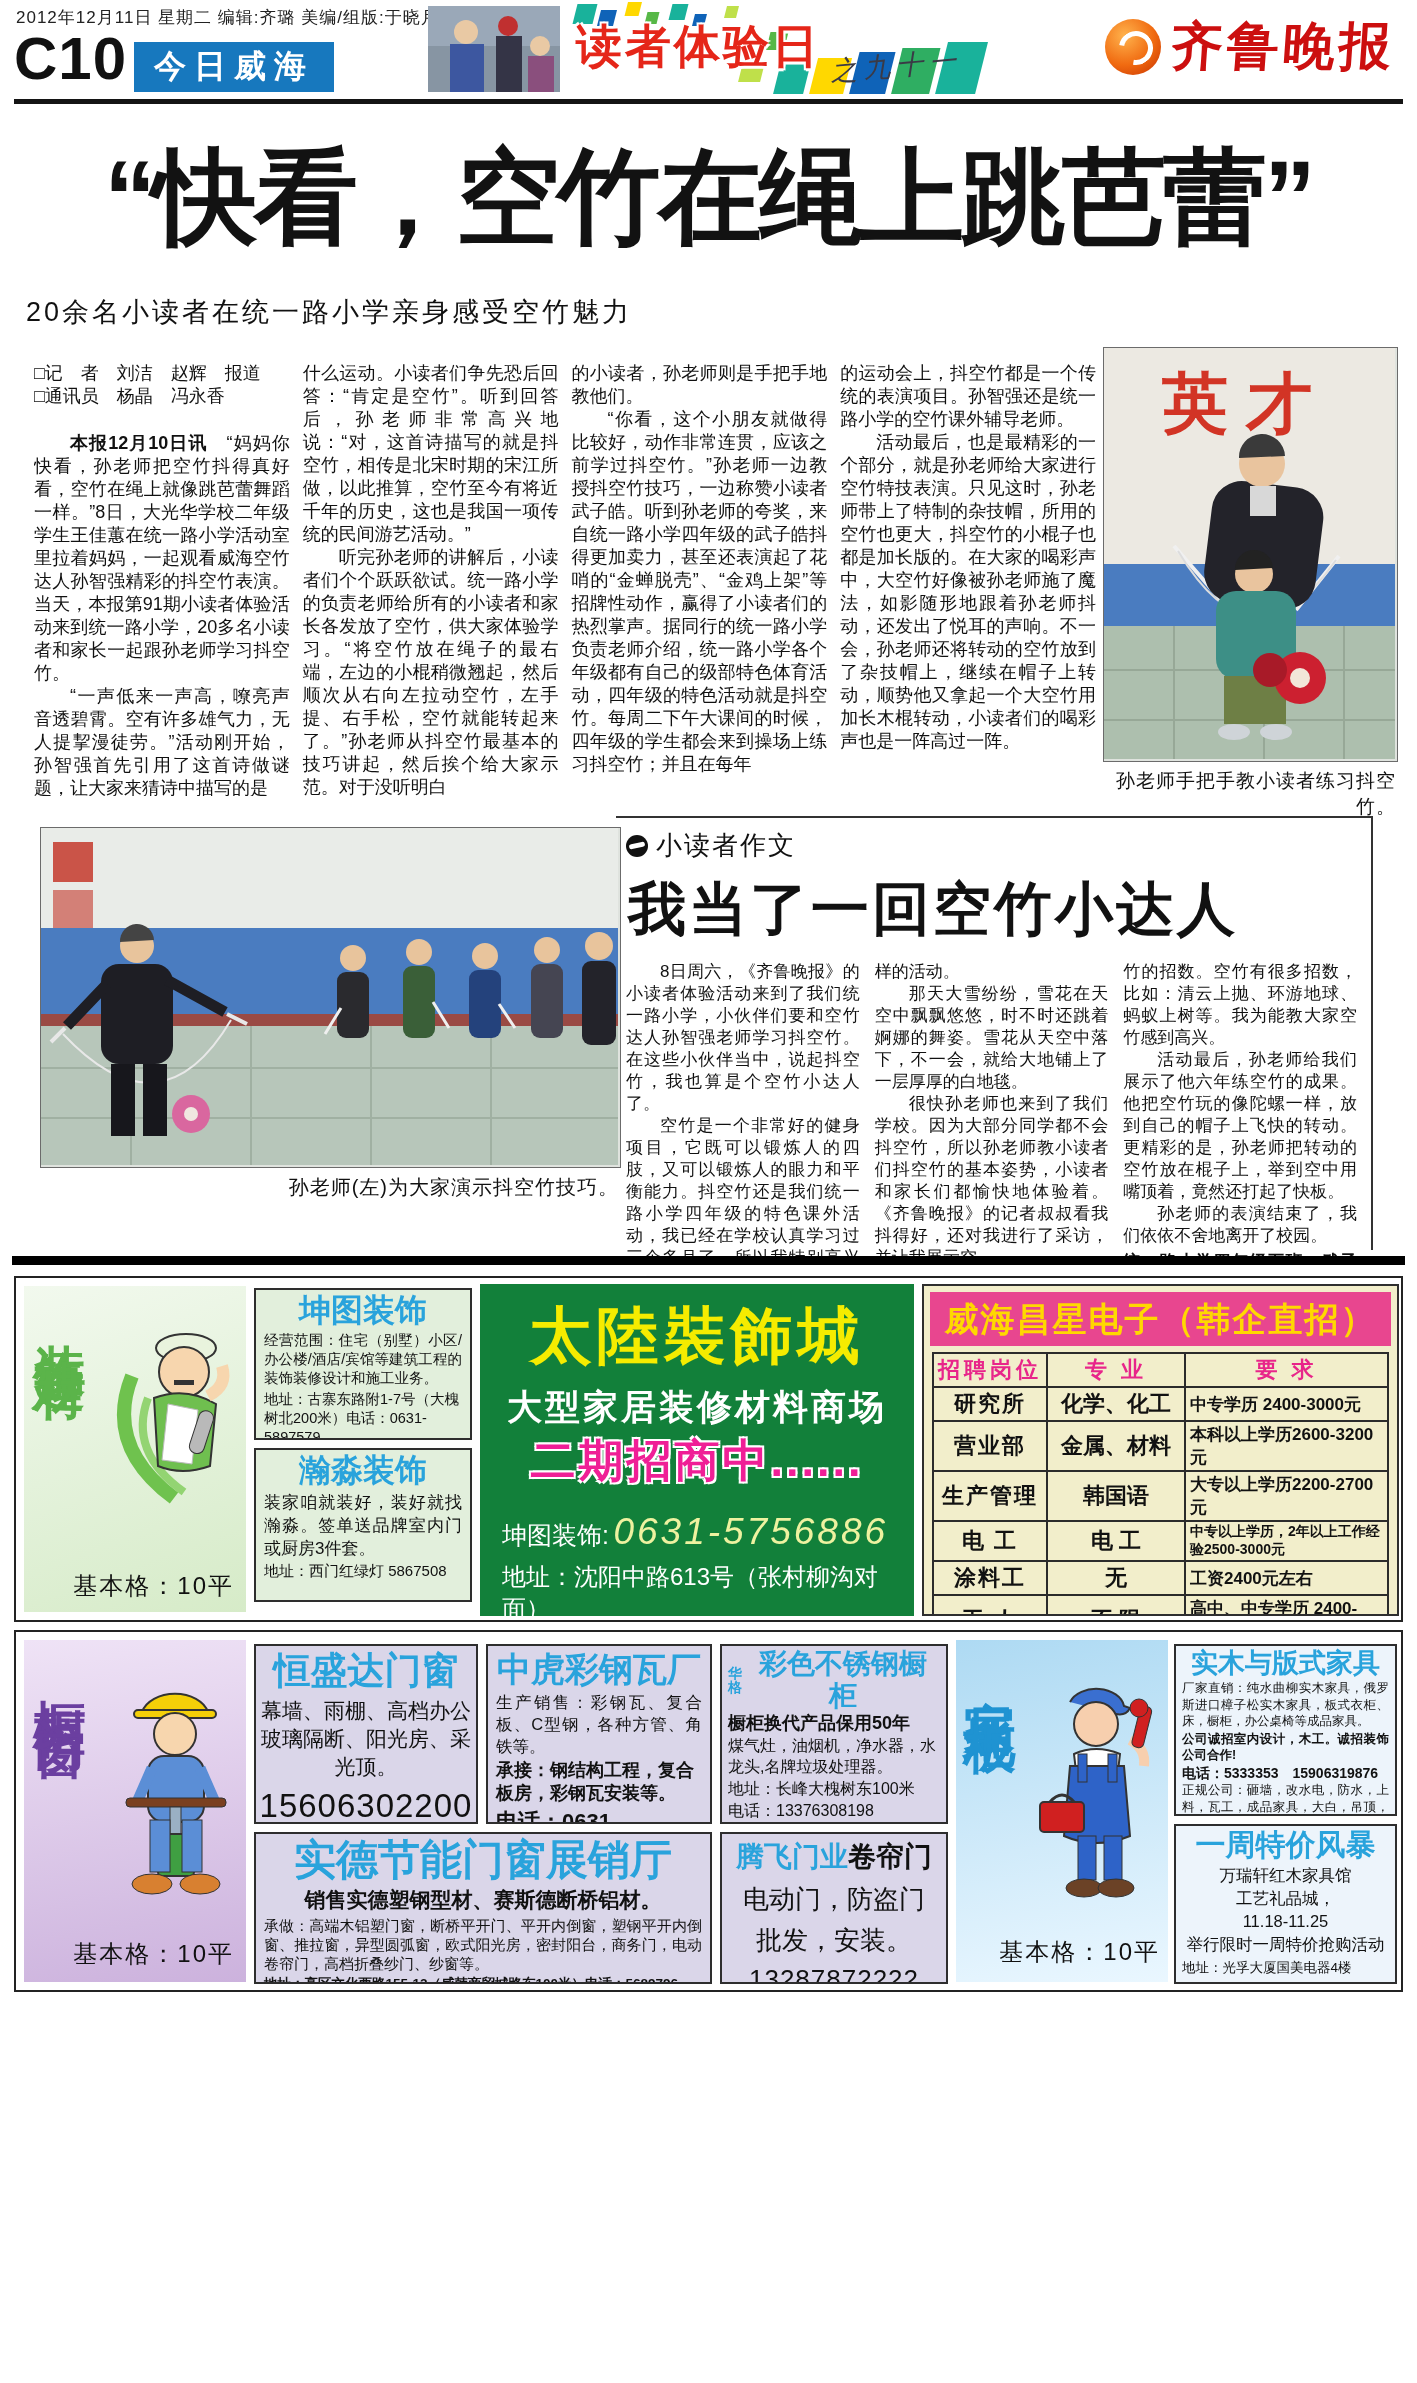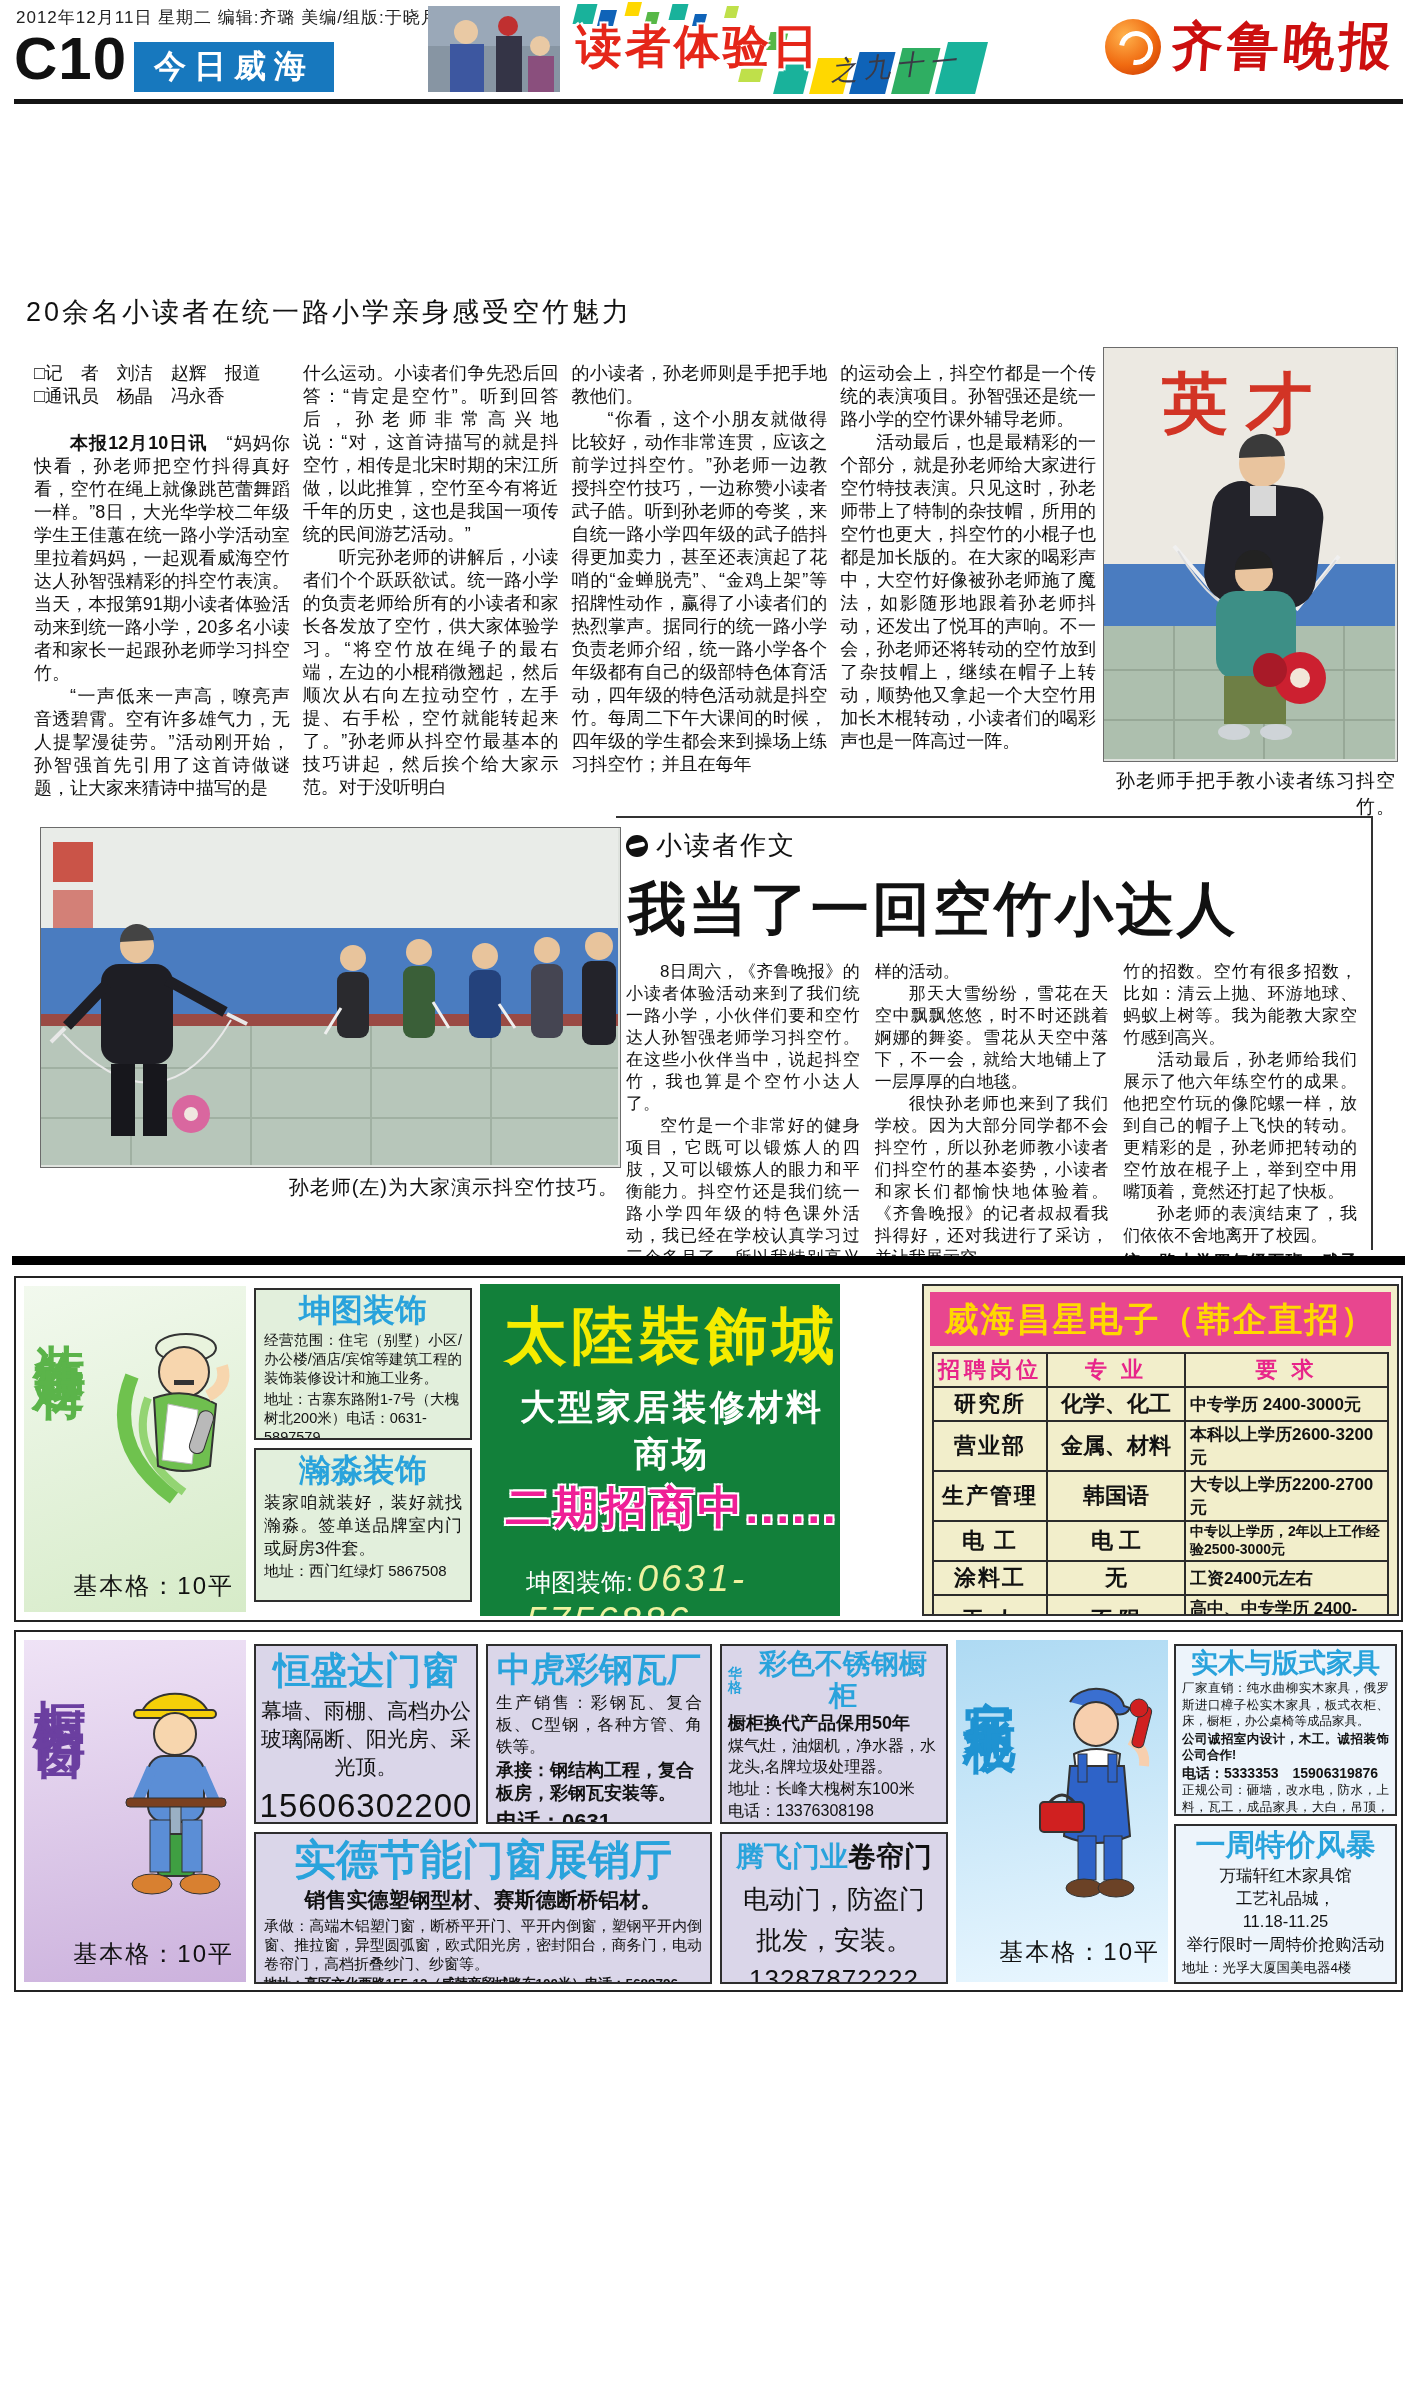--- a/index.html
+++ b/index.html
@@ -160,20 +160,21 @@
     <span class="banner-issue">之九十一</span>
   </div>
 
   <div class="abs masthead">
     <span class="logo-circle"></span>
     <span class="masthead-text">齐鲁晚报</span>
   </div>
 
   <div class="abs rule"></div>
 
+  <div class="abs headline">“快看，空竹在绳上跳芭蕾”</div>
   <div class="abs subhead">20余名小读者在统一路小学亲身感受空竹魅力</div>
 
   <div class="abs art">
     <div class="col">
       <p class="byline"><span>□记　者　刘洁　赵辉　报道</span><br>
         <span>□通讯员　杨晶　冯永香</span></p>
       <p class="ind"><span class="leadbold">本报12月10日讯</span><span>　“妈妈你快看，孙老师把空竹抖得真好看，空竹在绳上就像跳芭蕾舞蹈一样。”8日，大光华学校二年级学生王佳蕙在统一路小学活动室里拉着妈妈，一起观看威海空竹达人孙智强精彩的抖空竹表演。当天，本报第91期小读者体验活动来到统一路小学，20多名小读者和家长一起跟孙老师学习抖空竹。</span></p>
       <p class="ind">“一声低来一声高，嘹亮声音透碧霄。空有许多雄气力，无人提挈漫徒劳。”活动刚开始，孙智强首先引用了这首诗做谜题，让大家来猜诗中描写的是</p>
     </div>
     <div class="col">
@@ -302,21 +303,21 @@
       <p style="font-size:14.5px;line-height:19px;text-align:justify;">经营范围：住宅（别墅）小区/办公楼/酒店/宾馆等建筑工程的装饰装修设计和施工业务。</p>
       <p style="font-size:14.5px;line-height:19px;">地址：古寨东路附1-7号（大槐树北200米）电话：0631-5897579</p>
     </div>
 
     <div class="adbox hanmiao" style="left:238px;top:170px;width:218px;height:154px;">
       <div class="adtitle">瀚淼装饰</div>
       <p style="font-size:17px;line-height:23px;text-align:justify;">装家咱就装好，装好就找瀚淼。签单送品牌室内门或厨房3件套。</p>
       <p style="font-size:15px;">地址：西门红绿灯 5867508</p>
     </div>
 
-    <div class="adbox dalu" style="left:464px;top:6px;width:360px;height:332px;border:none;padding-left:24px;">
+    <div class="adbox dalu" style="left:464px;top:6px;width:434px;height:332px;border:none;">
       <div class="dalu-title">太陸裝飾城</div>
       <div class="dalu-sub">大型家居装修材料商场</div>
       <div class="dalu-promo">二期招商中......</div>
       <div class="dalu-hot">
         <span class="lbl">坤图装饰:</span>
         <span class="num">0631-5756886</span>
       </div>
       <div class="dalu-addr">地址：沈阳中路613号（张村柳沟对面）</div>
     </div>
 

